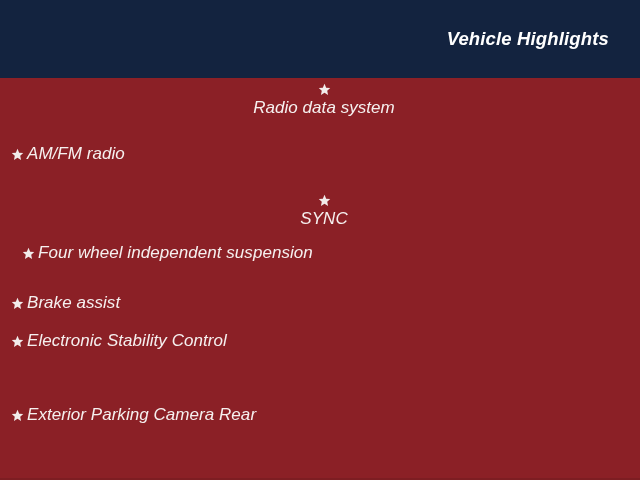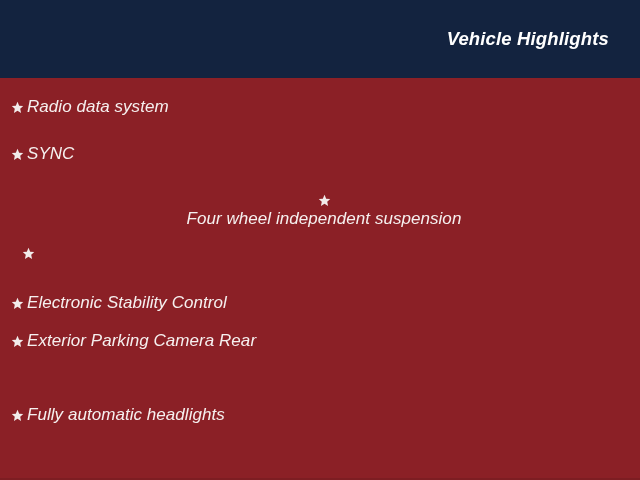--- a/index.html
+++ b/index.html
@@ -67,21 +67,21 @@
     position: absolute;
     left: 0;
     width: 640px;
     height: 26px;
     display: flex;
     align-items: center;
     box-sizing: border-box;
     padding-left: 8px;
   }
 
-  .highlight-item:nth-child(1) { top: 16px; }
+  .highlight-item:nth-child(1) { top: 2px; flex-direction: column; }
   .highlight-item:nth-child(2) { top: 63.5px; }
   .highlight-item:nth-child(3) { top: 113px; flex-direction: column; }
   .highlight-item:nth-child(4) { top: 162.5px; padding-left: 19px; }
   .highlight-item:nth-child(5) { top: 212px; }
   .highlight-item:nth-child(6) { top: 250px; }
   .highlight-item:nth-child(7) { top: 324px; }
   .highlight-item:nth-child(8) { top: 360.5px; }
 
   .bullet-star {
     flex: 0 0 auto;
@@ -130,20 +130,28 @@
 
     <li class="highlight-item">
       <span class="bullet-star">
         <svg width="13" height="13" viewBox="0 0 24 24" aria-hidden="true">
           <polygon fill="currentColor" points="12,1.6 15.1,8.6 22.6,9.4 17,14.5 18.6,22 12,18.2 5.4,22 7,14.5 1.4,9.4 8.9,8.6"></polygon>
         </svg>
       </span>
       <span class="highlight-label">Radio data system</span>
     </li>
 
+    <li class="highlight-item">
+      <span class="bullet-star">
+        <svg width="13" height="13" viewBox="0 0 24 24" aria-hidden="true">
+          <polygon fill="currentColor" points="12,1.6 15.1,8.6 22.6,9.4 17,14.5 18.6,22 12,18.2 5.4,22 7,14.5 1.4,9.4 8.9,8.6"></polygon>
+        </svg>
+      </span>
+      <span class="highlight-label">AM/FM radio</span>
+    </li>
 
     <li class="highlight-item">
       <span class="bullet-star">
         <svg width="13" height="13" viewBox="0 0 24 24" aria-hidden="true">
           <polygon fill="currentColor" points="12,1.6 15.1,8.6 22.6,9.4 17,14.5 18.6,22 12,18.2 5.4,22 7,14.5 1.4,9.4 8.9,8.6"></polygon>
         </svg>
       </span>
       <span class="highlight-label">SYNC</span>
     </li>
 
@@ -155,46 +163,39 @@
       </span>
       <span class="highlight-label">Four wheel independent suspension</span>
     </li>
 
     <li class="highlight-item">
       <span class="bullet-star">
         <svg width="13" height="13" viewBox="0 0 24 24" aria-hidden="true">
           <polygon fill="currentColor" points="12,1.6 15.1,8.6 22.6,9.4 17,14.5 18.6,22 12,18.2 5.4,22 7,14.5 1.4,9.4 8.9,8.6"></polygon>
         </svg>
       </span>
+      <span class="highlight-label">Brake assist</span>
     </li>
 
     <li class="highlight-item">
       <span class="bullet-star">
         <svg width="13" height="13" viewBox="0 0 24 24" aria-hidden="true">
           <polygon fill="currentColor" points="12,1.6 15.1,8.6 22.6,9.4 17,14.5 18.6,22 12,18.2 5.4,22 7,14.5 1.4,9.4 8.9,8.6"></polygon>
         </svg>
       </span>
       <span class="highlight-label">Electronic Stability Control</span>
     </li>
 
     <li class="highlight-item">
       <span class="bullet-star">
         <svg width="13" height="13" viewBox="0 0 24 24" aria-hidden="true">
           <polygon fill="currentColor" points="12,1.6 15.1,8.6 22.6,9.4 17,14.5 18.6,22 12,18.2 5.4,22 7,14.5 1.4,9.4 8.9,8.6"></polygon>
         </svg>
       </span>
       <span class="highlight-label">Exterior Parking Camera Rear</span>
     </li>
 
-    <li class="highlight-item">
-      <span class="bullet-star">
-        <svg width="13" height="13" viewBox="0 0 24 24" aria-hidden="true">
-          <polygon fill="currentColor" points="12,1.6 15.1,8.6 22.6,9.4 17,14.5 18.6,22 12,18.2 5.4,22 7,14.5 1.4,9.4 8.9,8.6"></polygon>
-        </svg>
-      </span>
-      <span class="highlight-label">Fully automatic headlights</span>
-    </li>
 
   </ul>
 
   <div class="bottom-edge"></div>
 
 </div>
 
 </body></html>

